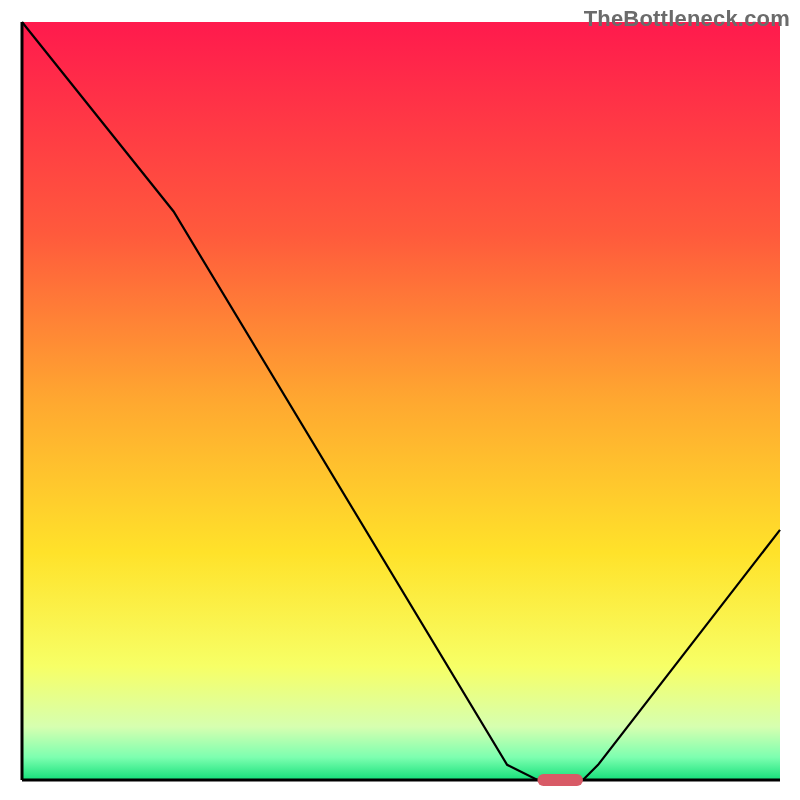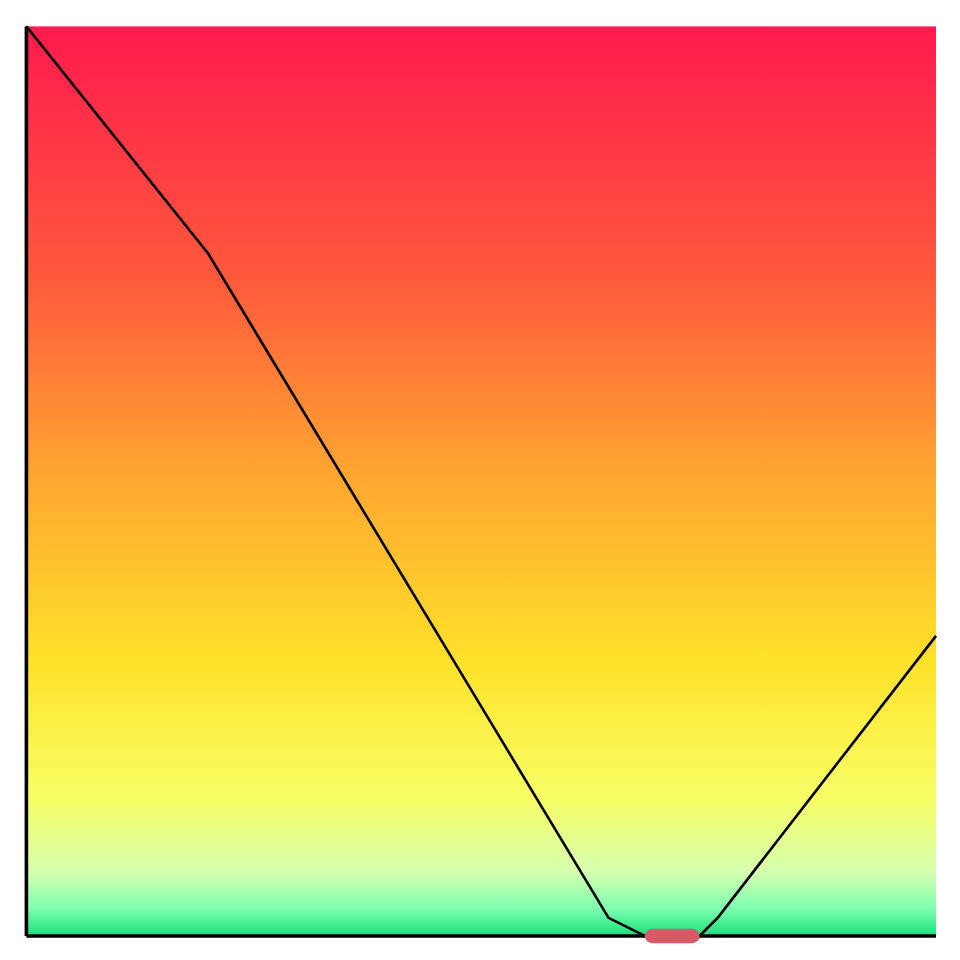--- a/index.html
+++ b/index.html
@@ -26,20 +26,21 @@
     letter-spacing: 0.2px;
   }
   svg {
     display: block;
   }
 </style>
 </head>
 <body>
 
 <div class="chart-wrap">
+  <div class="watermark">TheBottleneck.com</div>
 
   <svg id="chart-svg" width="800" height="800" viewBox="0 0 800 800">
     <defs>
       <linearGradient id="bg-grad" x1="0" y1="0" x2="0" y2="1">
           <stop offset="0%" stop-color="#ff1a4d"></stop>
           <stop offset="28%" stop-color="#ff5a3c"></stop>
           <stop offset="50%" stop-color="#ffa830"></stop>
           <stop offset="70%" stop-color="#ffe22a"></stop>
           <stop offset="85%" stop-color="#f7ff66"></stop>
           <stop offset="93%" stop-color="#d6ffb0"></stop>

